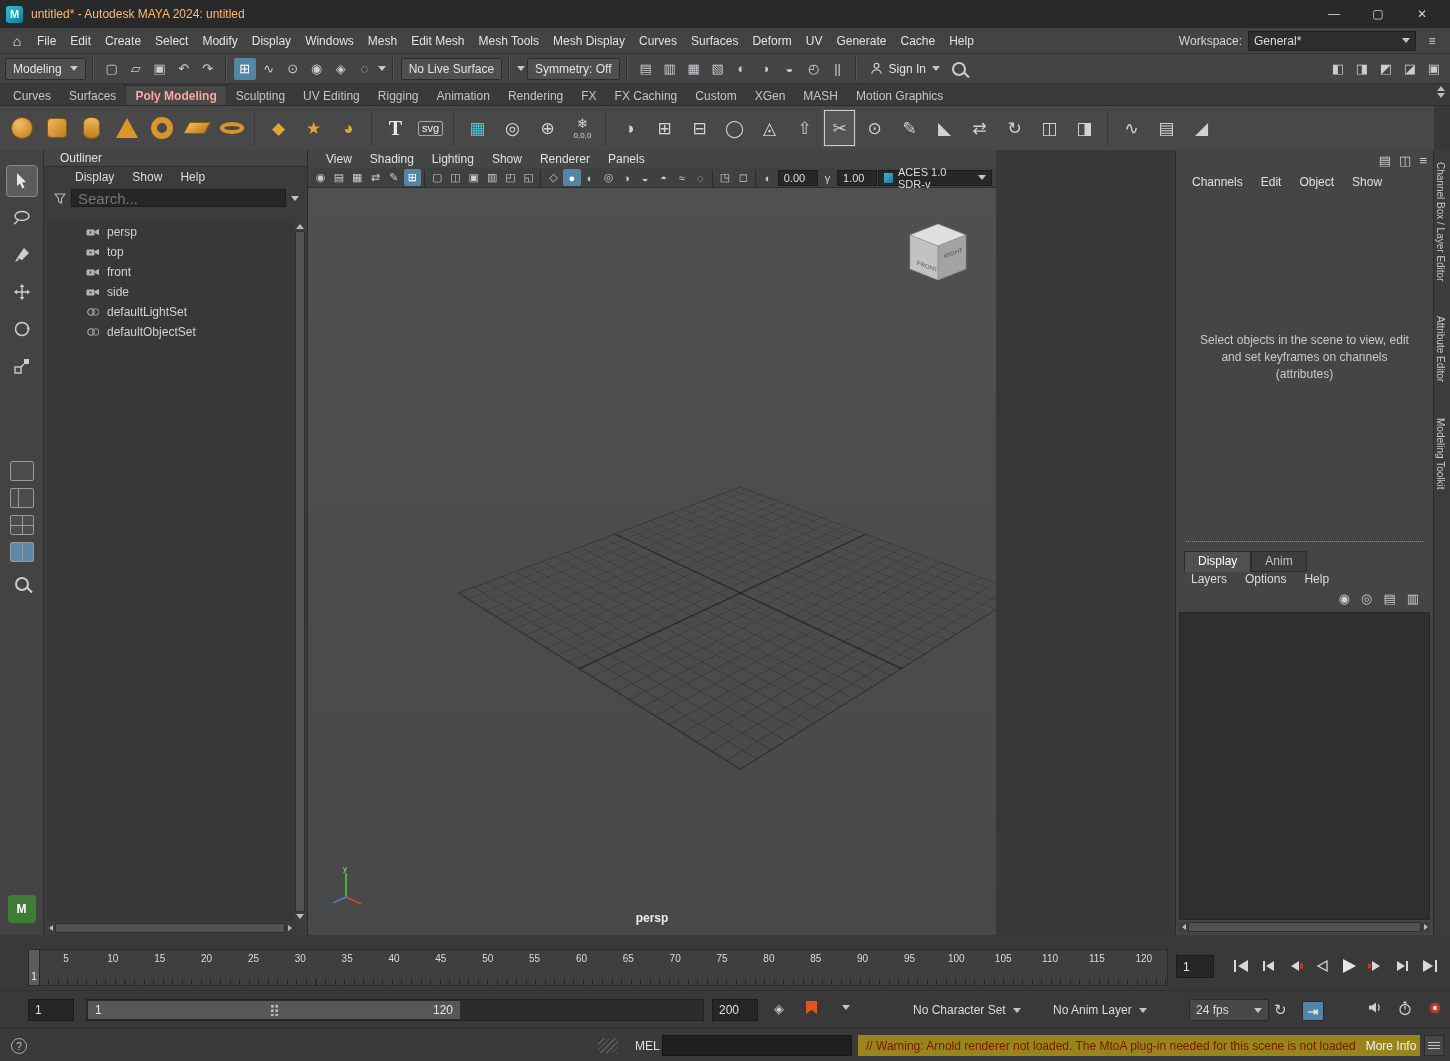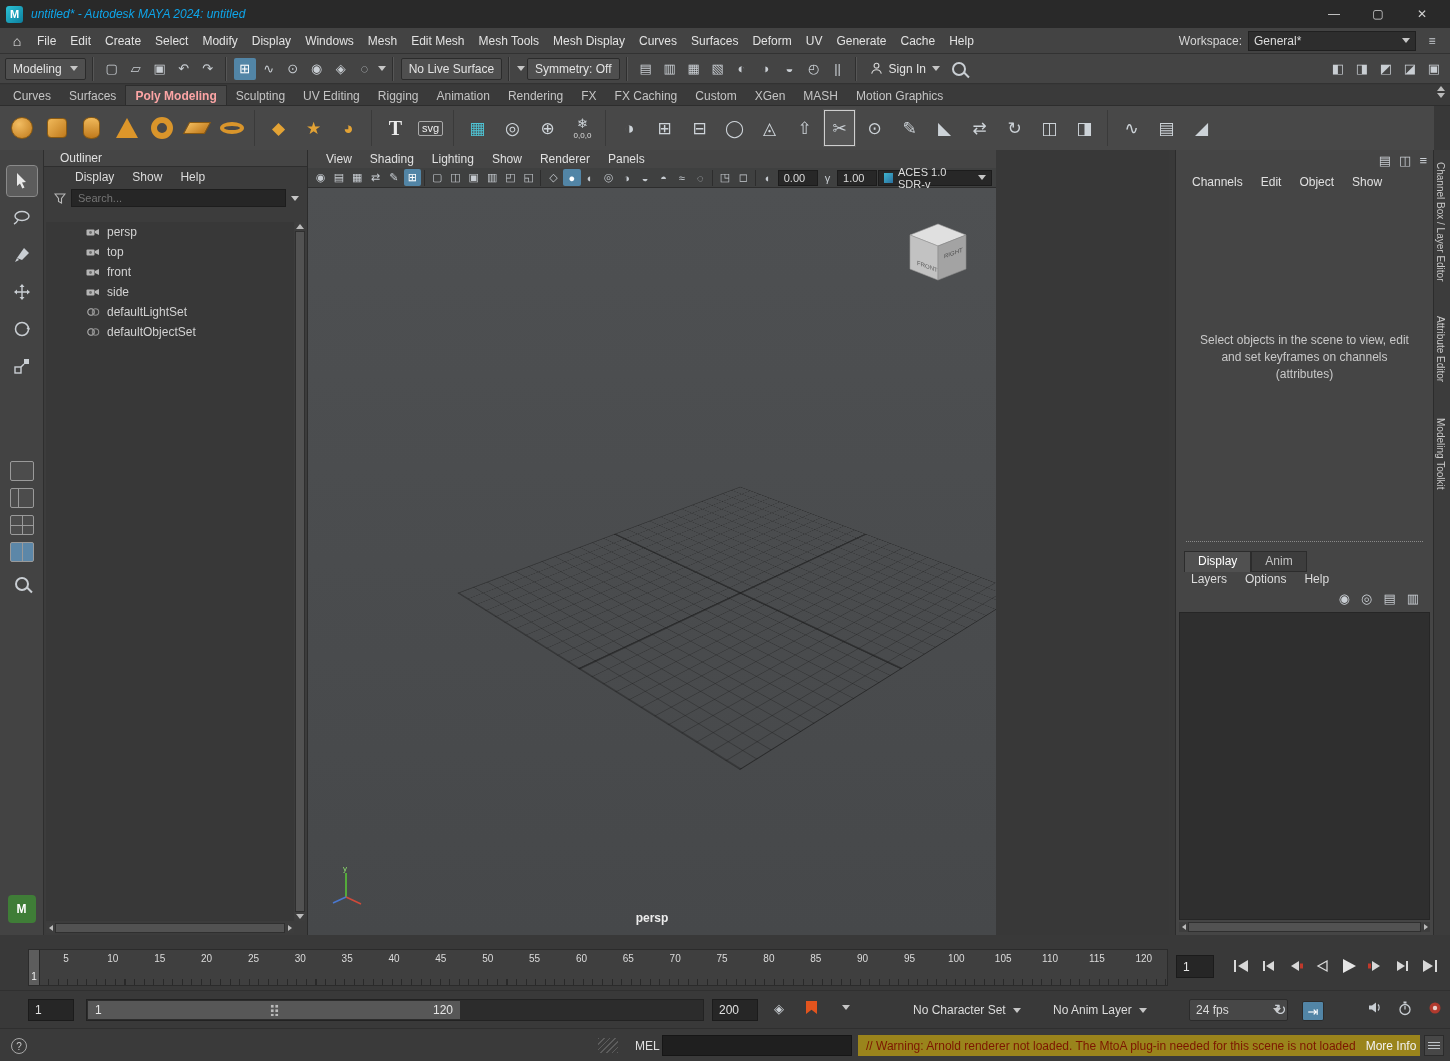--- a/index.html
+++ b/index.html
@@ -2,21 +2,21 @@
 <html><head>
 <meta charset="utf-8">
 <style>
   * { margin:0; padding:0; box-sizing:border-box; }
   html,body { width:1450px; height:1061px; overflow:hidden; }
   body { position:relative; background:#383838; font-family:"Liberation Sans",sans-serif; font-size:12px; color:#d6d6d6; }
 
   
   .titlebar { position:absolute; top:0; left:0; right:0; height:28px; background:#292929; display:flex; align-items:center; padding:0 6px; gap:8px; }
   .maya-logo { width:17px; height:17px; border-radius:3px; background:linear-gradient(135deg,#2cc2d6,#0c7f9e); display:flex; align-items:center; justify-content:center; color:#fff; font-weight:bold; font-size:11px; }
-  .title-text { color:#0ea5e9;font-style:italic; }
+  .title-text { color:#fdba74; }
   .win-controls { margin-left:auto; display:flex; }
   .win-btn { width:44px; height:28px; display:flex; align-items:center; justify-content:center; color:#d2d2d2; font-size:12px; }
 
   
   .menubar { position:absolute; top:28px; left:0; right:0; height:26px; background:#434343; border-bottom:1px solid #323232; display:flex; align-items:center; padding:0 4px; }
   .home-btn { width:26px; height:26px; display:flex; align-items:center; justify-content:center; font-size:14px; color:#e6e6e6; }
   .menu-item { padding:0 7px; height:26px; display:flex; align-items:center; color:#e2e2e2; white-space:nowrap; }
   .workspace { margin-left:auto; display:flex; align-items:center; gap:6px; padding-right:4px; }
   .ws-select { width:168px; height:20px; background:#2d2d2d; border:1px solid #202020; display:flex; align-items:center; justify-content:space-between; padding:0 5px; color:#ddd; }
   .caret { width:0; height:0; border-left:4px solid transparent; border-right:4px solid transparent; border-top:5px solid #c6c6c6; display:inline-block; }
@@ -71,21 +71,21 @@
   .mag { width:14px; height:14px; border:2px solid #c9ced3; border-radius:50%; position:relative; }
   .mag::after { content:""; position:absolute; width:7px; height:2px; background:#c9ced3; transform:rotate(45deg); right:-6px; bottom:-2px; }
   .avatar { margin-top:auto; margin-bottom:12px; width:28px; height:28px; border-radius:4px; background:#3f7d37; color:#fff; display:flex; align-items:center; justify-content:center; font-weight:bold; font-size:12px; }
 
   
   .outliner { position:absolute; left:44px; top:0; bottom:0; width:264px; background:#3c3c3c; border-right:1px solid #2c2c2c; }
   .outl-header { height:17px; background:#454545; border-bottom:1px solid #2e2e2e; display:flex; align-items:center; padding-left:16px; color:#e0e0e0; }
   .outl-menus { display:flex; padding:2px 4px 1px 24px; gap:4px; }
   .outl-menu { padding:1px 7px; color:#dcdcdc; }
   .outl-search { display:flex; align-items:center; gap:5px; margin:3px 8px 3px 10px; }
-  .search-input { flex:1; height:18px; background:#262626; border:1px solid #1d1d1d; color:#c8c8c8; padding:0 6px; font-size:11px; font-family:"Liberation Sans",sans-serif; }
+  .search-input { flex:1; height:18px; background:#262626; border:1px solid #1d1d1d; color:#c8c8c8; padding:0 6px; font-size:15px; font-family:"Liberation Sans",sans-serif; }
   .outl-list { position:absolute; top:72px; left:2px; right:13px; bottom:14px; background:#383838; }
   .outl-item { height:20px; display:flex; align-items:center; gap:7px; padding-left:40px; color:#d2d2d2; }
   .vscroll { position:absolute; right:2px; top:72px; bottom:14px; width:10px; background:#2f2f2f; }
   .vscroll .thumb { position:absolute; top:10px; bottom:10px; left:1px; right:1px; background:#525252; }
   .sb-btn { position:absolute; left:0; right:0; height:9px; display:flex; align-items:center; justify-content:center; background:#3d3d3d; }
   .hscroll { position:absolute; left:2px; right:13px; bottom:2px; height:10px; background:#2f2f2f; }
   .hscroll .thumb { position:absolute; left:10px; right:10px; top:1px; bottom:1px; background:#525252; }
   .hsb-btn { position:absolute; top:0; bottom:0; width:9px; display:flex; align-items:center; justify-content:center; background:#3d3d3d; }
   .tri-l { width:0; height:0; border-top:3px solid transparent; border-bottom:3px solid transparent; border-right:4px solid #bbb; }
   .tri-r { width:0; height:0; border-top:3px solid transparent; border-bottom:3px solid transparent; border-left:4px solid #bbb; }
@@ -754,21 +754,21 @@
       <span class="caret"></span>
     </span>
   <span class="rr-dd" style="left:876px">
     <span>No Character Set</span>
     <span class="caret"></span>
   </span>
   <span class="rr-dd" style="left:1016px">
     <span>No Anim Layer</span>
     <span class="caret"></span>
   </span>
-  <span class="rr-dd box-btn" style="left:1158px;width:99px;justify-content:space-between">
+  <span class="rr-dd box-btn" style="left:1158px;width:80px;justify-content:space-between">
     <span>24 fps</span>
     <span class="caret"></span>
   </span>
   <span class="rr-icon" style="left:1274px;font-size:15px">↻</span>
   <span class="rr-icon box-btn" style="left:1302px;width:22px;height:20px;justify-content:center;background:#5285a6;color:#fff">⇥</span>
   <span class="rr-icon" style="left:1368px">
     <svg width="15" height="13" viewBox="0 0 15 13">
         <path d="M1 4.5h3l4-3v10l-4-3H1z" fill="#c9ced3"></path>
         <path d="M10 3.5c1.5 1.5 1.5 4.5 0 6" fill="none" stroke="#c9ced3" stroke-width="1.2"></path>
       </svg>

